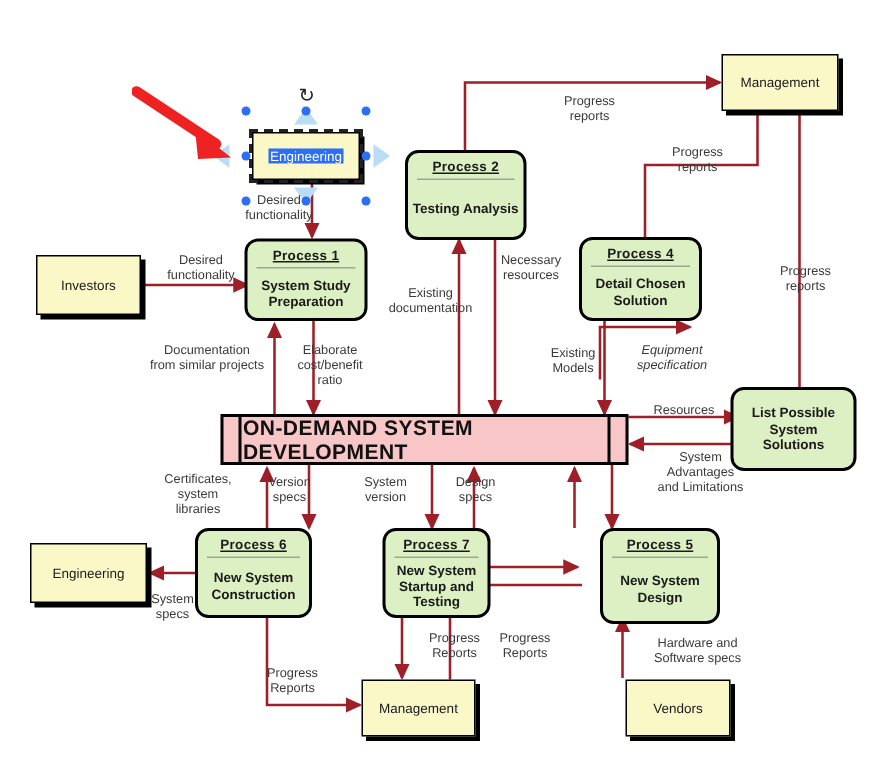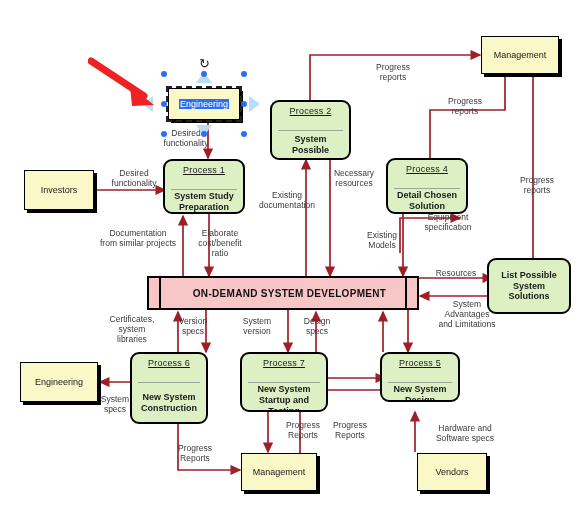--- a/index.html
+++ b/index.html
@@ -53,26 +53,26 @@
     border: 2px solid #000000;
     border-radius: 9px;
     box-sizing: border-box;
     z-index: 4;
     display: flex;
     flex-direction: column;
     overflow: hidden;
   }
   .process .ptitle {
     font-size: 9px;
-    font-weight: normal;
+    font-weight: bold;
     color: #1a1a1a;
     text-align: center;
     text-decoration: underline;
     padding-top: 4px;
-    padding-bottom: 14px;
+    padding-bottom: 3px;
     border-bottom: 1px solid #9aa893;
     margin: 0 6px;
     letter-spacing: .2px;
   }
   .process .pbody {
     flex: 1;
     display: flex;
     align-items: center;
     justify-content: center;
     font-size: 9px;
@@ -89,21 +89,21 @@
     position: absolute;
     background: #f8c6c6;
     border: 2px solid #000000;
     box-sizing: border-box;
     z-index: 4;
     display: flex;
     align-items: center;
     justify-content: center;
   }
   .datastore .dstext {
-    font-size: 10px;
+    font-size: 14px;
     font-weight: bold;
     color: #111111;
     letter-spacing: .3px;
     padding-left: 13px;
   }
   .ds-div {
     position: absolute;
     top: 0; bottom: 0;
     width: 0;
     border-left: 2px solid #000000;
@@ -268,48 +268,48 @@
   </div>
 
   <div class="process" style="left:163px; top:159px; width:82px; height:55px;">
     <div class="ptitle">Process 1</div>
     <div class="pbody">System Study
 Preparation</div>
   </div>
 
   <div class="process" style="left:270px; top:100px; width:81px; height:60px;">
     <div class="ptitle">Process 2</div>
-    <div class="pbody">System Possible</div>
+    <div class="pbody">Testing Analysis</div>
   </div>
 
   <div class="process" style="left:487px; top:258px; width:84px; height:56px;">
     <div class="pbody">List Possible
 System Solutions</div>
   </div>
 
   <div class="process" style="left:386px; top:158px; width:82px; height:56px;">
     <div class="ptitle">Process 4</div>
     <div class="pbody">Detail Chosen
 Solution</div>
   </div>
 
-  <div class="process" style="left:380px; top:352px; width:80px; height:50px;">
+  <div class="process" style="left:400px; top:352px; width:80px; height:64px;">
     <div class="ptitle">Process 5</div>
     <div class="pbody">New System
 Design</div>
   </div>
 
-  <div class="process" style="left:130px; top:352px; width:78px; height:72px;justify-content:flex-end;">
+  <div class="process" style="left:130px; top:352px; width:78px; height:60px;justify-content:flex-end;">
     <div class="ptitle">Process 6</div>
     <div class="pbody">New
 System
 Construction</div>
   </div>
 
-  <div class="process" style="left:240px; top:352px; width:88px; height:60px;">
+  <div class="process" style="left:255px; top:352px; width:72px; height:60px;">
     <div class="ptitle">Process 7</div>
     <div class="pbody">New System
 Startup and
 Testing</div>
   </div>
 
   <div class="datastore" style="left:147px; top:276px; width:272px; height:34px;">
     <span class="ds-div" style="left:10px;"></span>
     <span class="ds-div" style="right:10px;"></span>
     <span class="dstext">ON-DEMAND SYSTEM DEVELOPMENT</span>
@@ -332,21 +332,21 @@
 
   <div class="flabel" style="left:247px; top:190px; width:80px;">Existing
 documentation</div>
 
   <div class="flabel" style="left:323px; top:168px; width:62px;">Necessary
 resources</div>
 
   <div class="flabel" style="left:355px; top:230px; width:54px;">Existing
 Models</div>
 
-  <div class="flabel" style="left:409px; top:212px; width:78px;">Equipment
+  <div class="flabel" style="left:409px; top:228px; width:78px;font-style:italic;">Equipment
 specification</div>
 
   <div class="flabel" style="left:425px; top:268px; width:62px;">Resources</div>
 
   <div class="flabel" style="left:424px; top:299px; width:86px;">System
 Advantages
 and Limitations</div>
 
   <div class="flabel" style="left:90px; top:228px; width:96px;">Documentation
 from similar projects</div>

